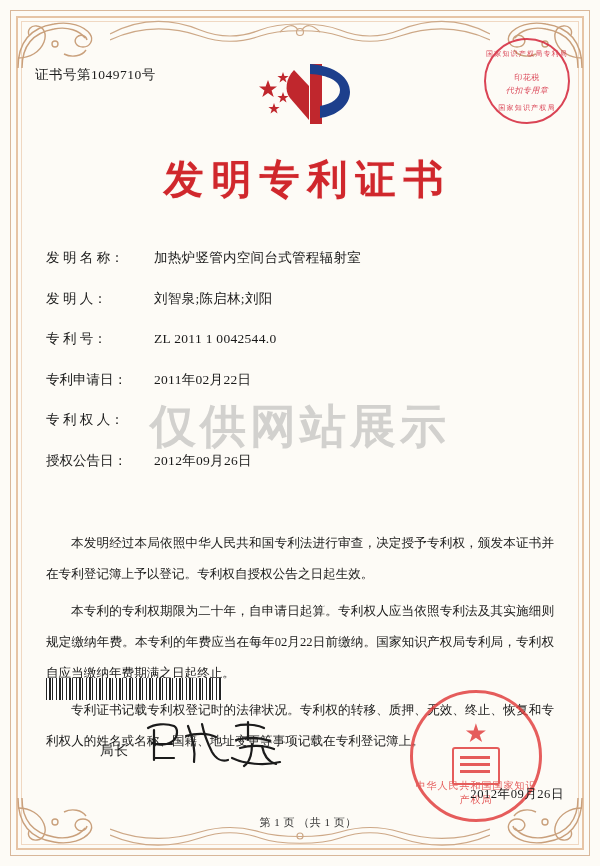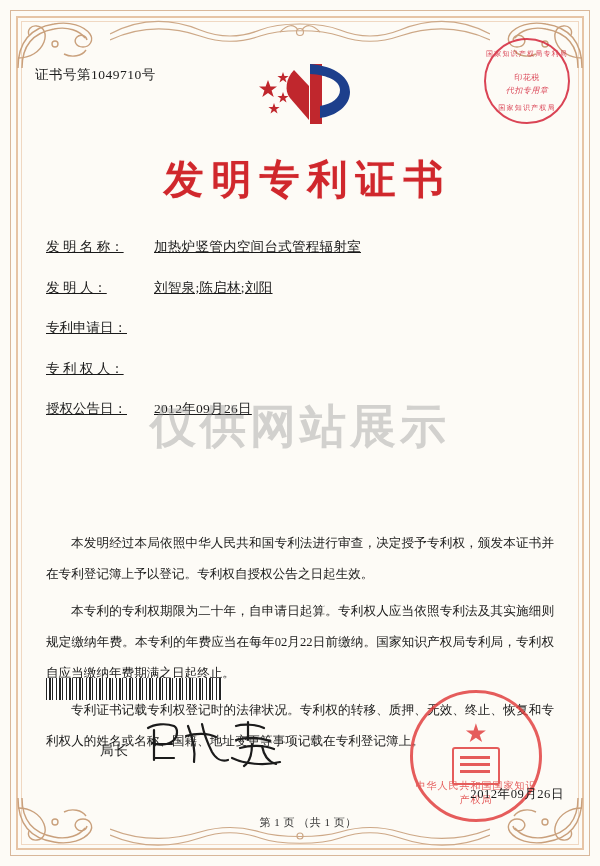--- a/index.html
+++ b/index.html
@@ -147,23 +147,22 @@
     font-weight: bold;
     font-family: Liberation Serif, serif;
     text-shadow: 0 0 1px rgba(208,39,44,.4);
     padding-left: 15px;
   }
 
   
   .fields {
     position: absolute;
     left: 46px;
-    top: 238px;
+    top: 249px;
     width: 500px;
-    text-decoration: underline;
   }
   .field-row {
     display: flex;
     align-items: baseline;
     margin-bottom: 22.5px;
     font-size: 13.5px;
   }
   .field-label {
     width: 108px;
     flex: 0 0 108px;
@@ -404,21 +403,26 @@
   <div class="fields">
     <div class="field-row">
       <span class="field-label">发 明 名 称：</span>
       <span class="field-value">加热炉竖管内空间台式管程辐射室</span>
     </div>
     <div class="field-row">
       <span class="field-label">发  明  人：</span>
       <span class="field-value">刘智泉;陈启林;刘阳</span>
     </div>
     <div class="field-row">
+      <span class="field-label">专  利  号：</span>
+      <span class="field-value">ZL 2011 1 0042544.0</span>
+    </div>
+    <div class="field-row">
       <span class="field-label">专利申请日：</span>
+      <span class="field-value">2011年02月22日</span>
     </div>
     <div class="field-row">
       <span class="field-label">专 利 权 人：</span>
     </div>
     <div class="field-row">
       <span class="field-label">授权公告日：</span>
       <span class="field-value">2012年09月26日</span>
     </div>
   </div>
 

